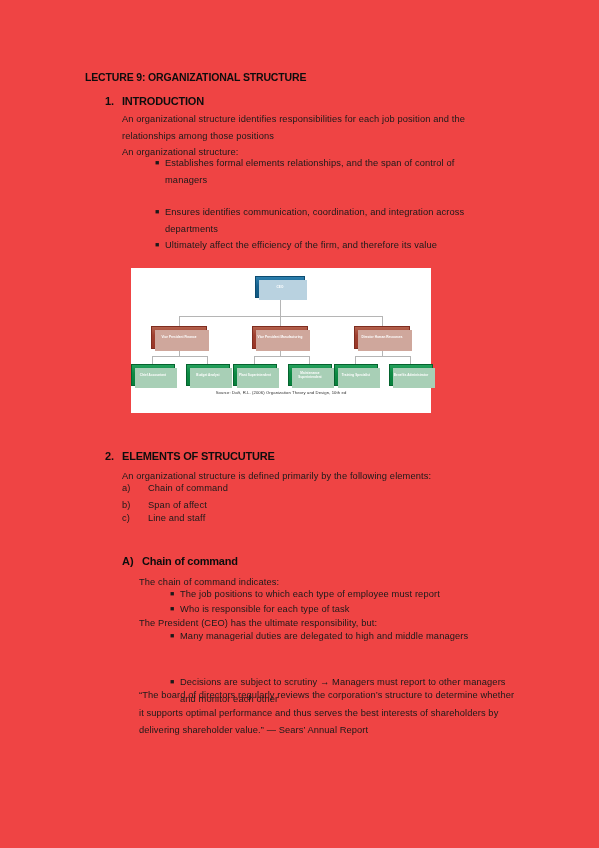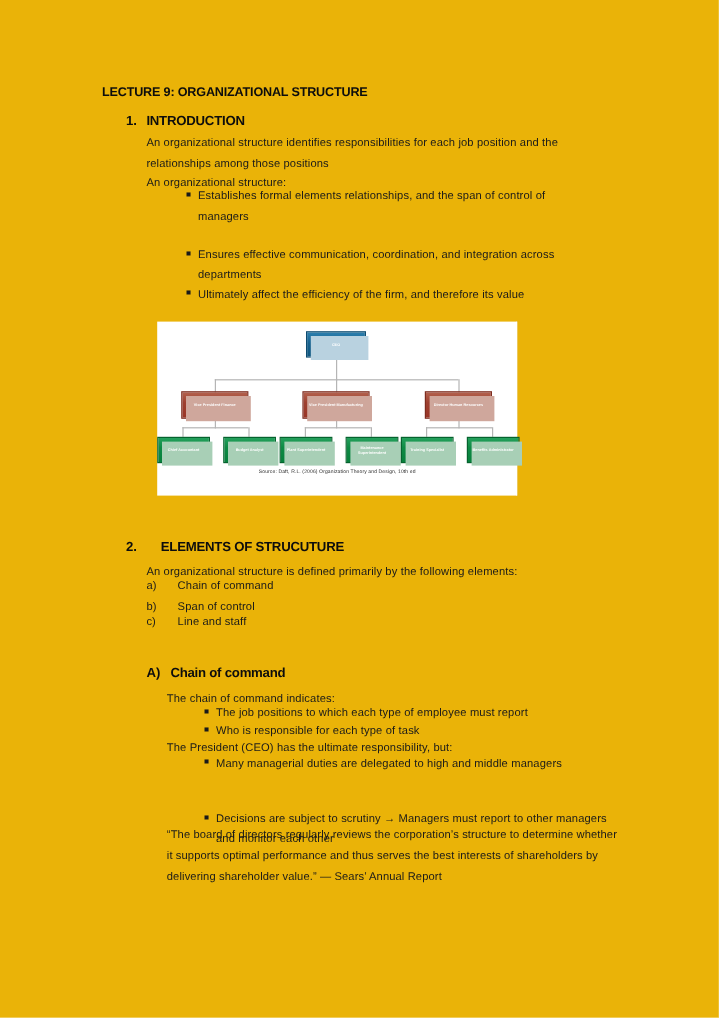--- a/index.html
+++ b/index.html
@@ -12,21 +12,21 @@
     height: 848px;
     position: relative;
     font-family: "Liberation Sans", sans-serif;
     color: #111111;
     overflow: hidden;
   }
 
   .page {
     position: absolute;
     inset: 0;
-    background: #eab308;
+    background: #ef4444;
     padding: 0;
   }
 
   
   .doc-title {
     position: absolute;
     left: 85px;
     top: 71px;
     font-size: 10.5px;
     font-weight: bold;
@@ -189,21 +189,21 @@
   <div class="sec-num" style="left:105px; top:95px;">1.</div>
   <div class="sec-title" style="left:122px; top:95px;">INTRODUCTION</div>
 
   <div class="para" style="left:122px; top:111px; width:372px;">An organizational structure identifies responsibilities for each job position and the relationships among those positions</div>
   <div class="para" style="left:122px; top:144px; width:372px;">An organizational structure:</div>
 
   <div class="bullets" style="left:155px; top:155px; width:338px;">
     <div class="b-item">Establishes formal elements relationships, and the span of control of managers</div>
   </div>
   <div class="bullets" style="left:155px; top:204px; width:336px;">
-    <div class="b-item">Ensures effective communication, coordination, and integration across departments</div>
+    <div class="b-item">Ensures identifies communication, coordination, and integration across departments</div>
   </div>
   <div class="bullets" style="left:155px; top:237px; width:338px;">
     <div class="b-item">Ultimately affect the efficiency of the firm, and therefore its value</div>
   </div>
 
 
   <div class="figure-edge"></div>
   <div class="figure">
 
     <div class="conn v" style="left:149px; top:30px; height:19px;"></div>
@@ -267,29 +267,29 @@
     </div>
     <div class="node node-green" style="left:258px; top:96px; width:44px; height:22px;">
       <span class="shadow-layer"></span>
       <span class="node-label">Benefits Administrator</span>
     </div>
 
     <div class="fig-source">Source: Daft, R.L. (2006) Organization Theory and Design, 10th ed</div>
   </div>
 
   <div class="sec-num" style="left:105px; top:450px;">2.</div>
-  <div class="sec-title" style="left:122px; top:450px;margin-left:12px;">ELEMENTS OF STRUCUTURE</div>
+  <div class="sec-title" style="left:122px; top:450px;">ELEMENTS OF STRUCUTURE</div>
 
   <div class="para" style="left:122px; top:468px; width:372px;">An organizational structure is defined primarily by the following elements:</div>
 
   <div class="list-item" style="left:122px; top:480px;">
     <span class="marker">a)</span><span>Chain of command</span>
   </div>
   <div class="list-item" style="left:122px; top:497px;">
-    <span class="marker">b)</span><span>Span of control</span>
+    <span class="marker">b)</span><span>Span of affect</span>
   </div>
   <div class="list-item" style="left:122px; top:510px;">
     <span class="marker">c)</span><span>Line and staff</span>
   </div>
 
   <div class="sec-num" style="left:122px; top:555px;">A)</div>
   <div class="sec-title" style="left:142px; top:555px;">Chain of command</div>
 
   <div class="para" style="left:139px; top:574px; width:372px;">The chain of command indicates:</div>
 

